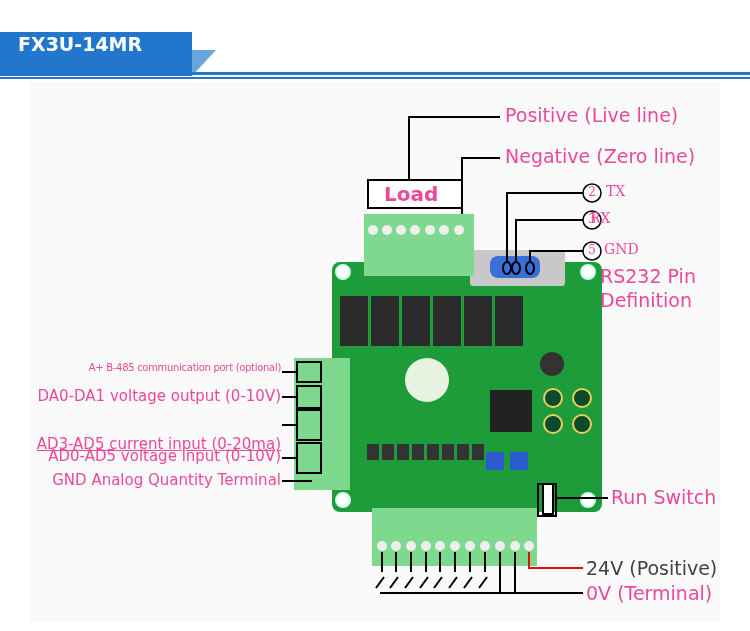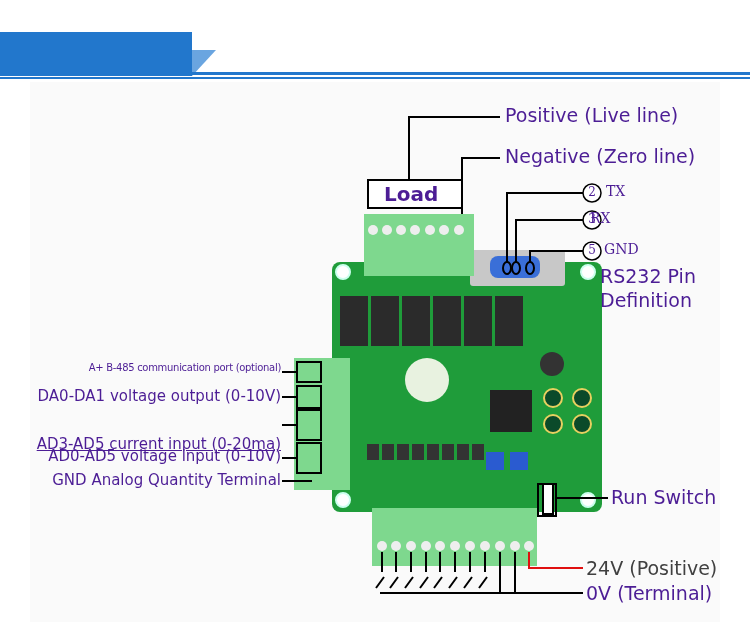--- a/index.html
+++ b/index.html
@@ -7,32 +7,33 @@
          font-family:"Liberation Sans", sans-serif; }
   .hdr-box { position:absolute; left:0; top:32px; width:192px; height:44px; background:#2277cc; }
   .hdr-tri { position:absolute; left:192px; top:50px; width:0; height:0;
              border-top:26px solid #6aa5e0; border-right:24px solid transparent; }
   .hdr-title { position:absolute; left:18px; top:36px; color:#fff; font-weight:bold; font-size:19px; line-height:17px;
                font-family:"DejaVu Sans", sans-serif; }
   .hdr-line1 { position:absolute; left:0; top:72px; width:750px; height:3px; background:#2277cc; }
   .hdr-line2 { position:absolute; left:0; top:77px; width:750px; height:2px; background:#2277cc; }
   .bg-panel { position:absolute; left:30px; top:82px; width:690px; height:540px; background:#fafafa; }
   svg { position:absolute; left:0; top:0; }
-  .lbl { position:absolute; font-family:"DejaVu Sans", sans-serif; color:#4c1d95; white-space:nowrap; }
+  .lbl { position:absolute; font-family:"DejaVu Sans", sans-serif; color:#ec4899; white-space:nowrap; }
   .lbl-lg { font-size:19px; }
   .lbl-md { font-size:15px; }
   .lbl-serif { font-family:"DejaVu Serif", serif; font-size:14px; }
   .red { color:#404040; }
 </style>
 </head>
 <body>
 
 <div class="hdr-box"></div>
 <div class="hdr-tri"></div>
 <div class="hdr-title">
+  <div>FX3U-14MR</div>
 </div>
 <div class="hdr-line1"></div>
 <div class="hdr-line2"></div>
 <div class="bg-panel"></div>
 
 <svg width="750" height="631" viewBox="0 0 750 631">
 
   <g>
     <rect x="332" y="262" width="270" height="250" rx="8" fill="#1f9c3a"></rect>
     <circle cx="343" cy="272" r="7" fill="#fff" stroke="#cfe" stroke-width="2"></circle>

